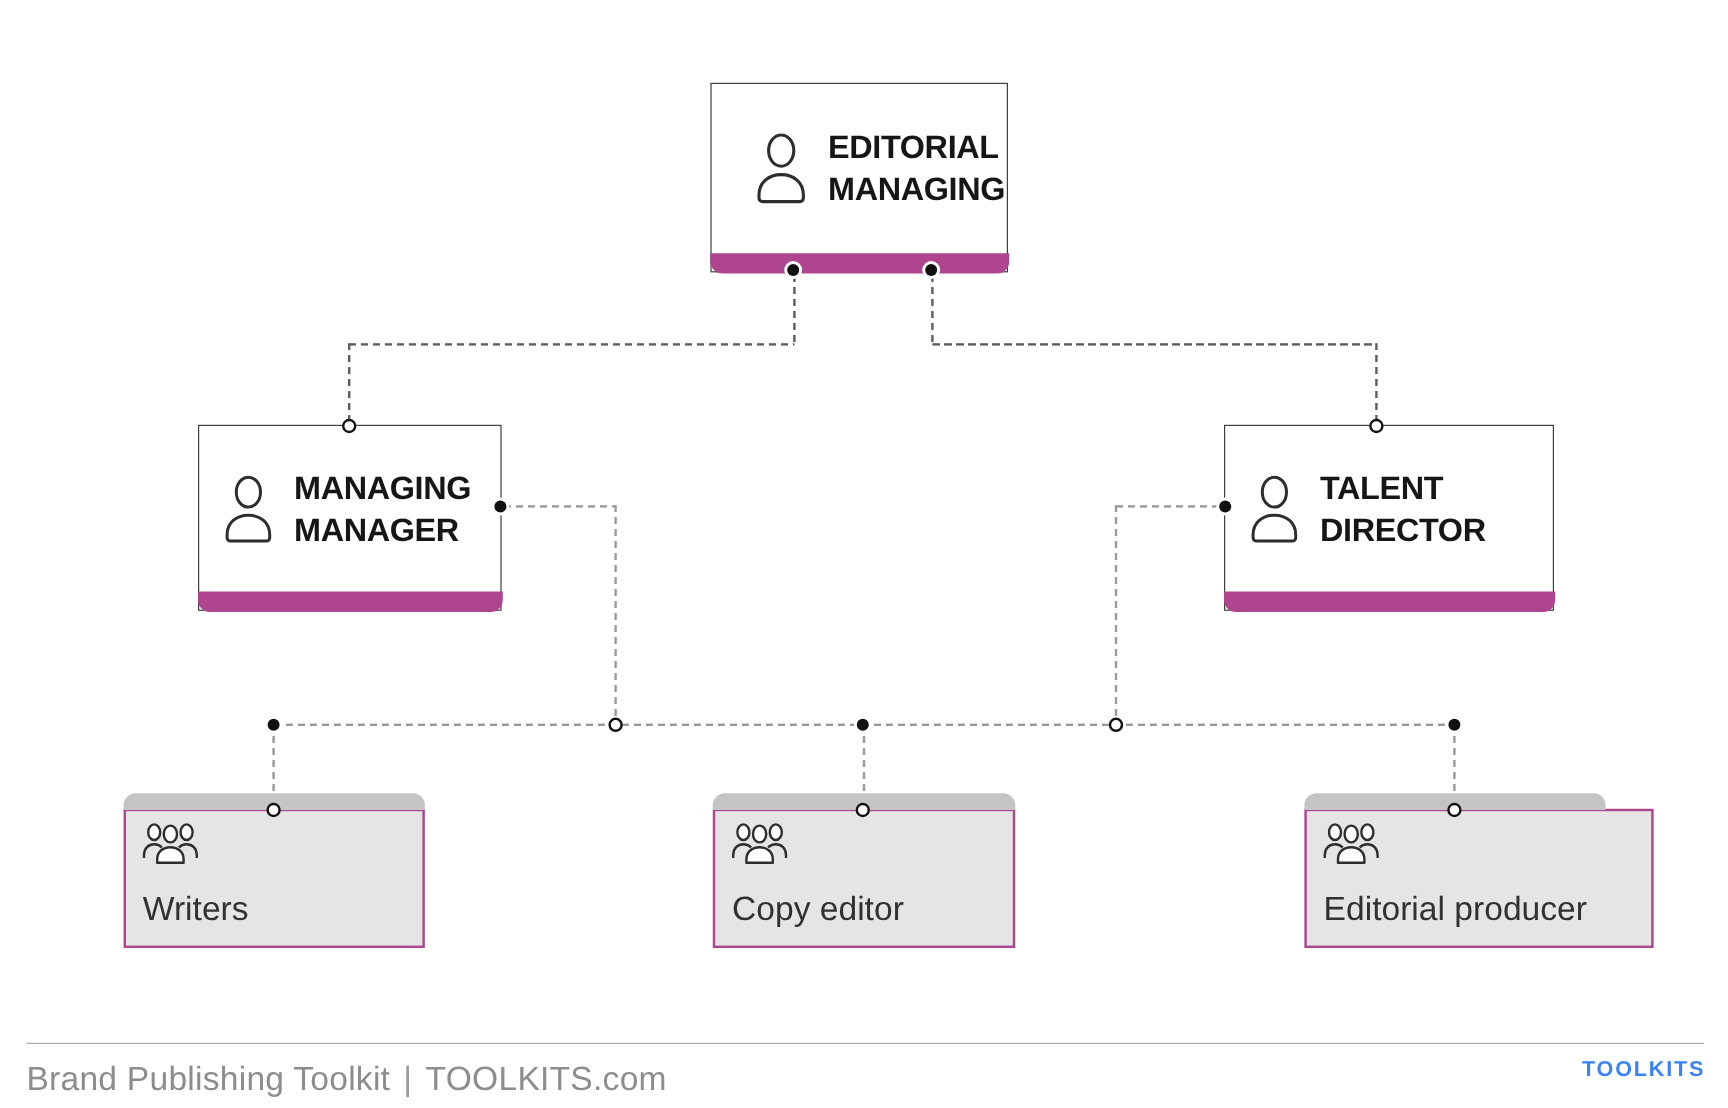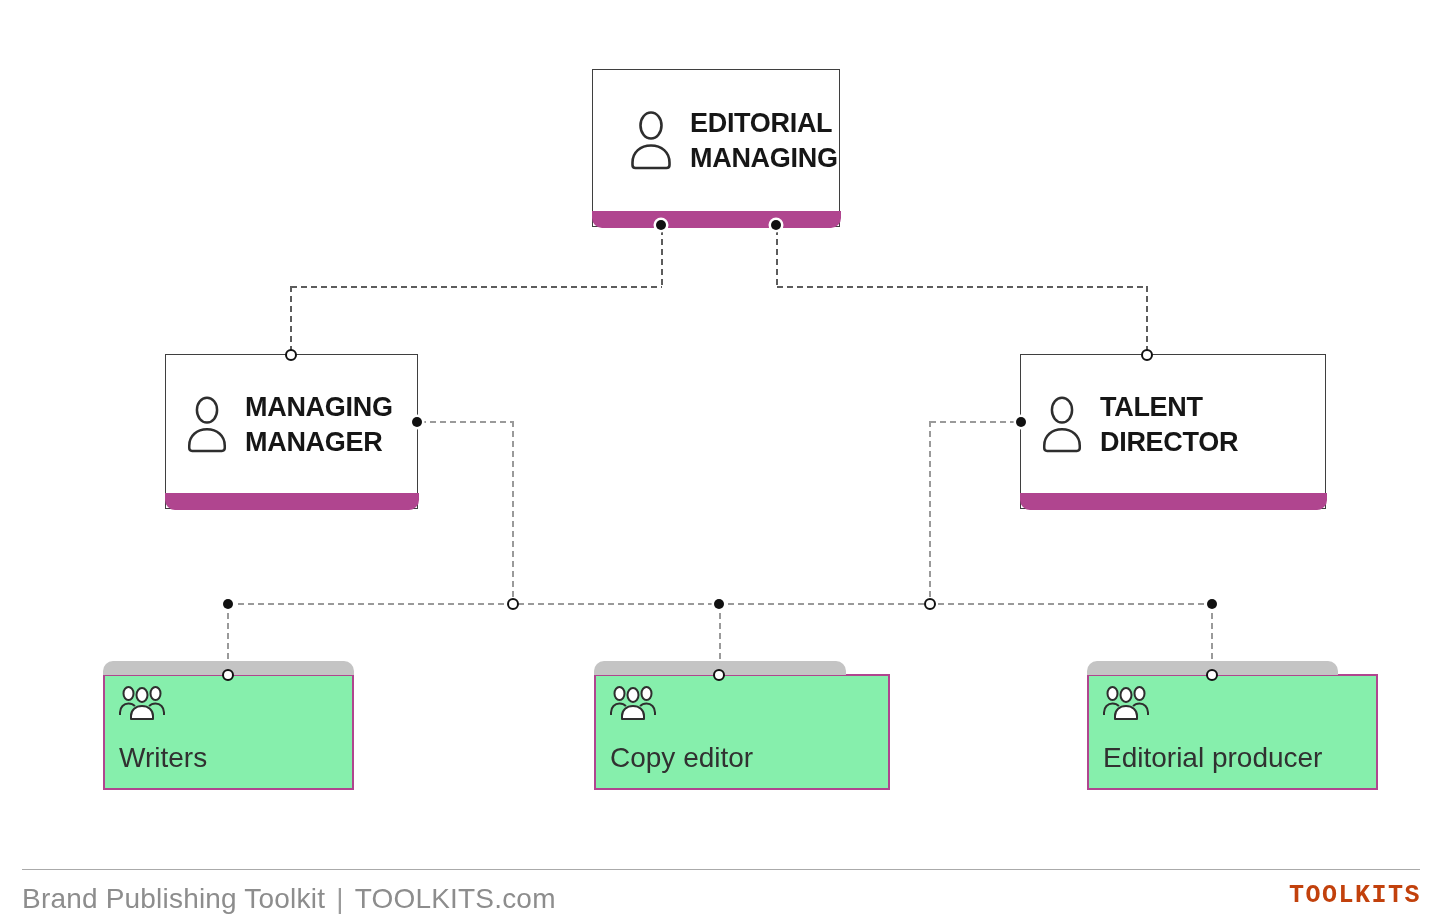--- a/index.html
+++ b/index.html
@@ -8,32 +8,32 @@
 
   
   .org-box{position:absolute;background:#ffffff;border:1.5px solid #3f3f3f;box-sizing:border-box;}
   .org-box .accent-bar{position:absolute;left:-1.5px;right:-1.5px;bottom:-2px;height:17px;
     background:#b0458f;border-radius:0 0 10px 10px;}
   .org-box .node-body{display:flex;align-items:center;gap:14px;padding-left:17px;height:calc(100% - 14px);}
   .org-title{font-weight:bold;font-size:27px;line-height:35px;color:#161616;letter-spacing:-0.3px;}
 
   #box-director{left:592px;top:69px;width:248px;height:158px;padding-left:16px;}
   #box-managing{left:165px;top:354px;width:253px;height:155px;}
-  #box-talent{left:1020px;top:354px;width:306px;height:155px;}
+  #box-talent{left:1020px;top:354px;width:275px;height:155px;}
 
   
   .team-cap{position:absolute;height:14px;background:#c4c4c4;border-radius:10px 10px 0 0;z-index:2;}
-  .team-box{position:absolute;background:#86efac;border:2px solid #b0458f;box-sizing:border-box;z-index:1;}
+  .team-box{position:absolute;background:#e5e5e5;border:2px solid #b0458f;box-sizing:border-box;z-index:1;}
   .team-box .team-icon-wrap{position:absolute;left:13px;top:9px;}
   .team-label{position:absolute;left:14px;bottom:14px;font-size:28px;color:#313131;}
 
   #cap-writers{left:103px;top:661px;width:251px;}
   #box-writers{left:103px;top:674px;width:251px;height:116px;}
   #cap-copy{left:594px;top:661px;width:252px;}
-  #box-copy{left:594px;top:674px;width:296px;height:116px;}
+  #box-copy{left:594px;top:674px;width:252px;height:116px;}
   #cap-producer{left:1087px;top:661px;width:251px;}
   #box-producer{left:1087px;top:674px;width:291px;height:116px;}
 
   
   .h-dash{position:absolute;height:2px;z-index:0;
     background:repeating-linear-gradient(90deg,#9a9a9a 0 6px,transparent 6px 10px);}
   .v-dash{position:absolute;width:2px;z-index:0;
     background:repeating-linear-gradient(180deg,#9a9a9a 0 6px,transparent 6px 10px);}
   .dash-dark{background:repeating-linear-gradient(90deg,#5c5c5c 0 6px,transparent 6px 10px);}
   .v-dash.dash-dark{background:repeating-linear-gradient(180deg,#5c5c5c 0 6px,transparent 6px 10px);}
@@ -76,22 +76,22 @@
   #ring-mid-l{left:507px;top:598px;}
   #ring-mid-r{left:924px;top:598px;}
   #ring-w{left:222px;top:669px;}
   #ring-c{left:713px;top:669px;}
   #ring-p{left:1206px;top:669px;}
 
   
   #footer-rule{position:absolute;left:22px;top:869px;width:1398px;height:1px;background:#aaaaaa;}
   #footer-left{position:absolute;left:22px;top:883px;font-size:28px;color:#8d8d8d;letter-spacing:0.2px;}
   #footer-left .sep{color:#9b9b9b;padding:0 11px;}
-  #footer-logo{position:absolute;right:19px;top:881px;font-size:25px;font-weight:800;
-    letter-spacing:1.5px;color:#c2410c;font-family:Liberation Mono, monospace;}
+  #footer-logo{position:absolute;right:19px;top:881px;font-size:18px;font-weight:800;
+    letter-spacing:1.5px;color:#3b82f6;}
 
   svg{display:block;}
 </style>
 </head>
 <body>
 
 <div id="canvas">
 
   <div class="v-dash dash-dark" id="u-v1"></div>
   <div class="v-dash dash-dark" id="u-v2"></div>

